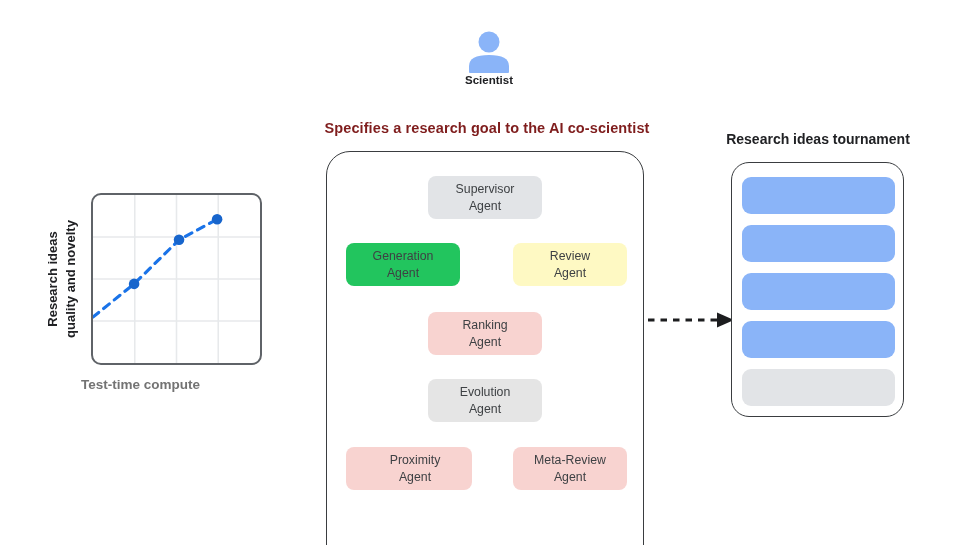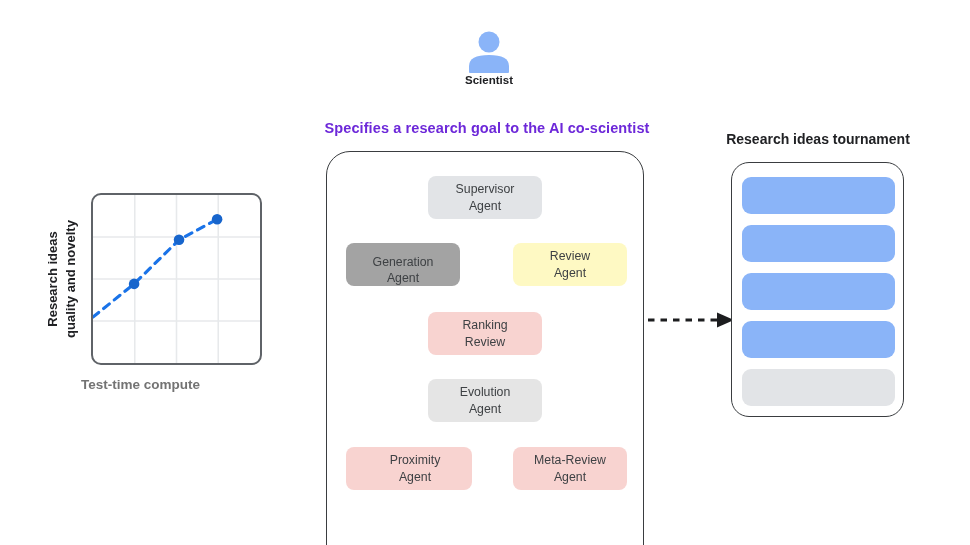--- a/index.html
+++ b/index.html
@@ -6,21 +6,21 @@
   #stage{
     position:relative;width:970px;height:545px;background:#ffffff;
     font-family:"Liberation Sans","DejaVu Sans",sans-serif;color:#202124;overflow:hidden;
   }
   
   .scientist{position:absolute;left:455px;top:30px;width:68px;text-align:center;}
   .scientist svg{display:block;margin:0 auto;}
   .scientist-label{display:block;font-size:11.5px;font-weight:700;color:#202124;}
   
   .goal-caption{position:absolute;left:315px;top:120px;width:344px;text-align:center;
-    font-size:14.5px;font-weight:700;color:#6d28d9;letter-spacing:.1px;}
+    font-size:14.5px;font-weight:700;color:#7f1d1d;letter-spacing:.1px;}
   .tournament-title{position:absolute;left:711px;top:131px;width:214px;text-align:center;
     font-size:14px;font-weight:700;color:#202124;}
   
   .co-panel{position:absolute;left:326px;top:151px;width:318px;height:432px;
     border:1.6px solid #3a3d40;border-radius:24px;background:#ffffff;box-sizing:border-box;}
   .agent{position:absolute;width:114px;height:43px;border-radius:8px;
     display:flex;align-items:center;justify-content:center;text-align:center;}
   .agent-label{font-size:12.3px;font-weight:500;line-height:1.32;color:#3e4144;white-space:pre-line;}
   .pos-supervisor{left:101px;top:24px;}
   .pos-generation{left:19px;top:91px;}
@@ -72,31 +72,31 @@
         <circle cx="127.1" cy="24.9" r="5.4" fill="#1765cc"></circle>
       </svg>
   </div>
   <div class="chart-xlabel">Test-time compute</div>
 
   <div class="co-panel">
     <div class="agent pos-supervisor" style="background: rgb(226, 228, 231);">
       <span class="agent-label">Supervisor
 Agent</span>
     </div>
-    <div class="agent pos-generation" style="background: #a3a3a3; align-items: flex-end;">
+    <div class="agent pos-generation" style="background: #22c55e;">
       <span class="agent-label">Generation
 Agent</span>
     </div>
     <div class="agent pos-review" style="background: #fef9c3;">
       <span class="agent-label">Review
 Agent</span>
     </div>
     <div class="agent pos-ranking" style="background: rgb(248, 211, 208);">
       <span class="agent-label">Ranking
-Review</span>
+Agent</span>
     </div>
     <div class="agent pos-evolution" style="background: #e5e5e5;">
       <span class="agent-label">Evolution
 Agent</span>
     </div>
     <div class="agent pos-proximity" style="background: rgb(248, 211, 208);">
       <span class="agent-label">Proximity
 Agent</span>
     </div>
     <div class="agent pos-metareview" style="background: rgb(248, 211, 208);">

